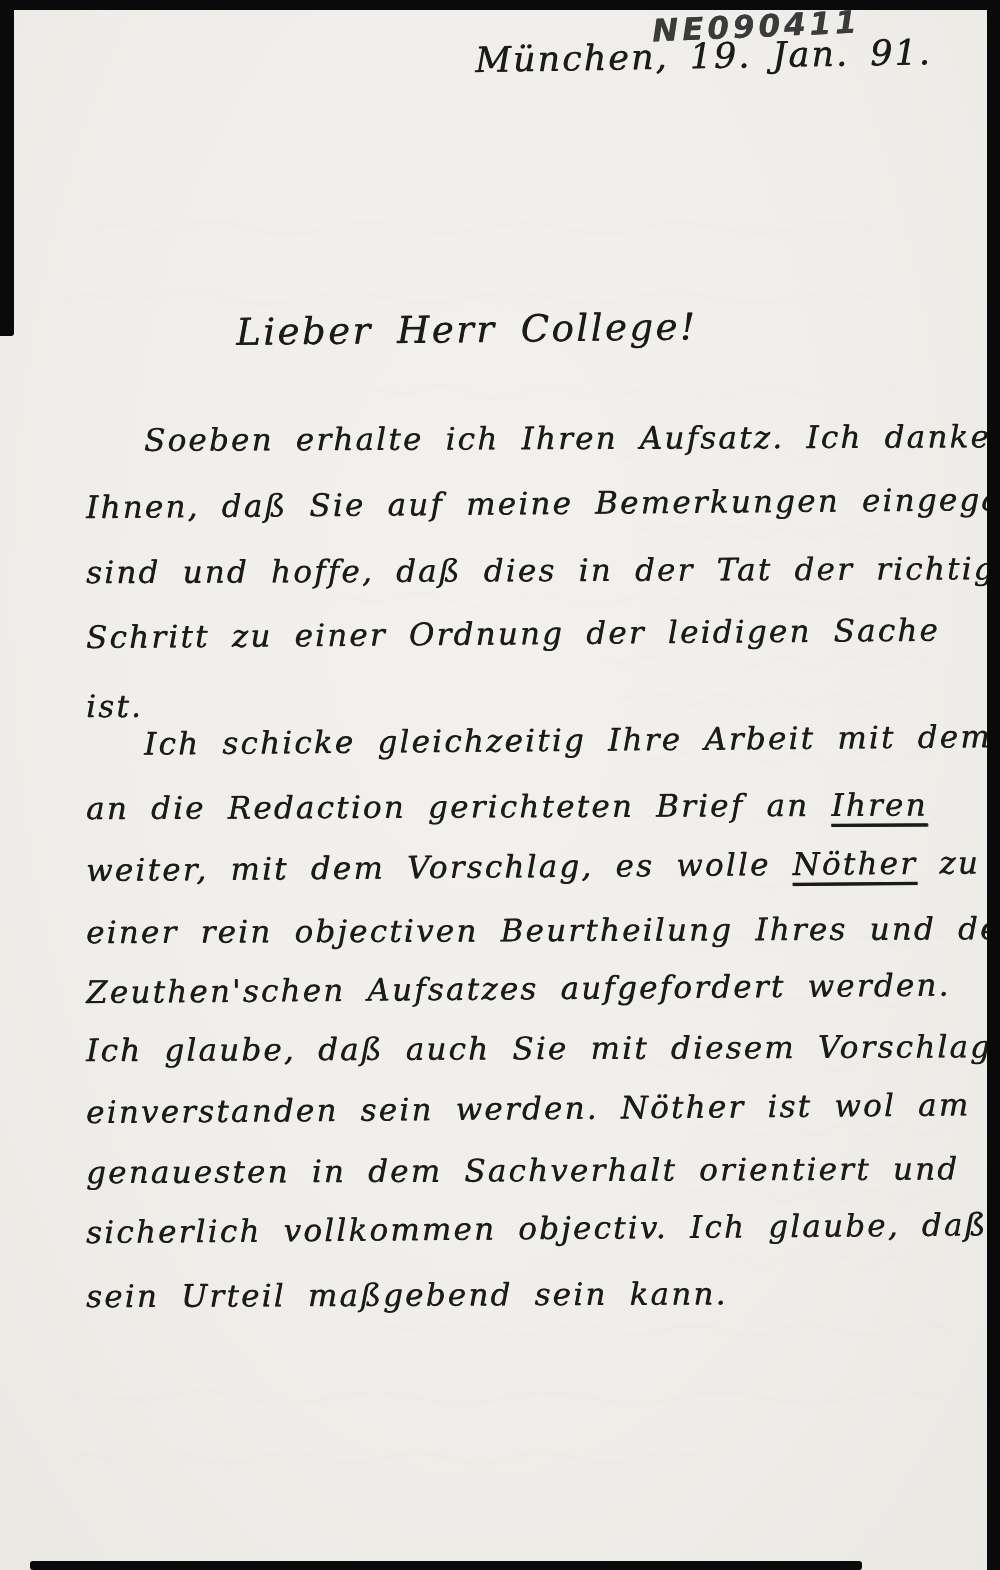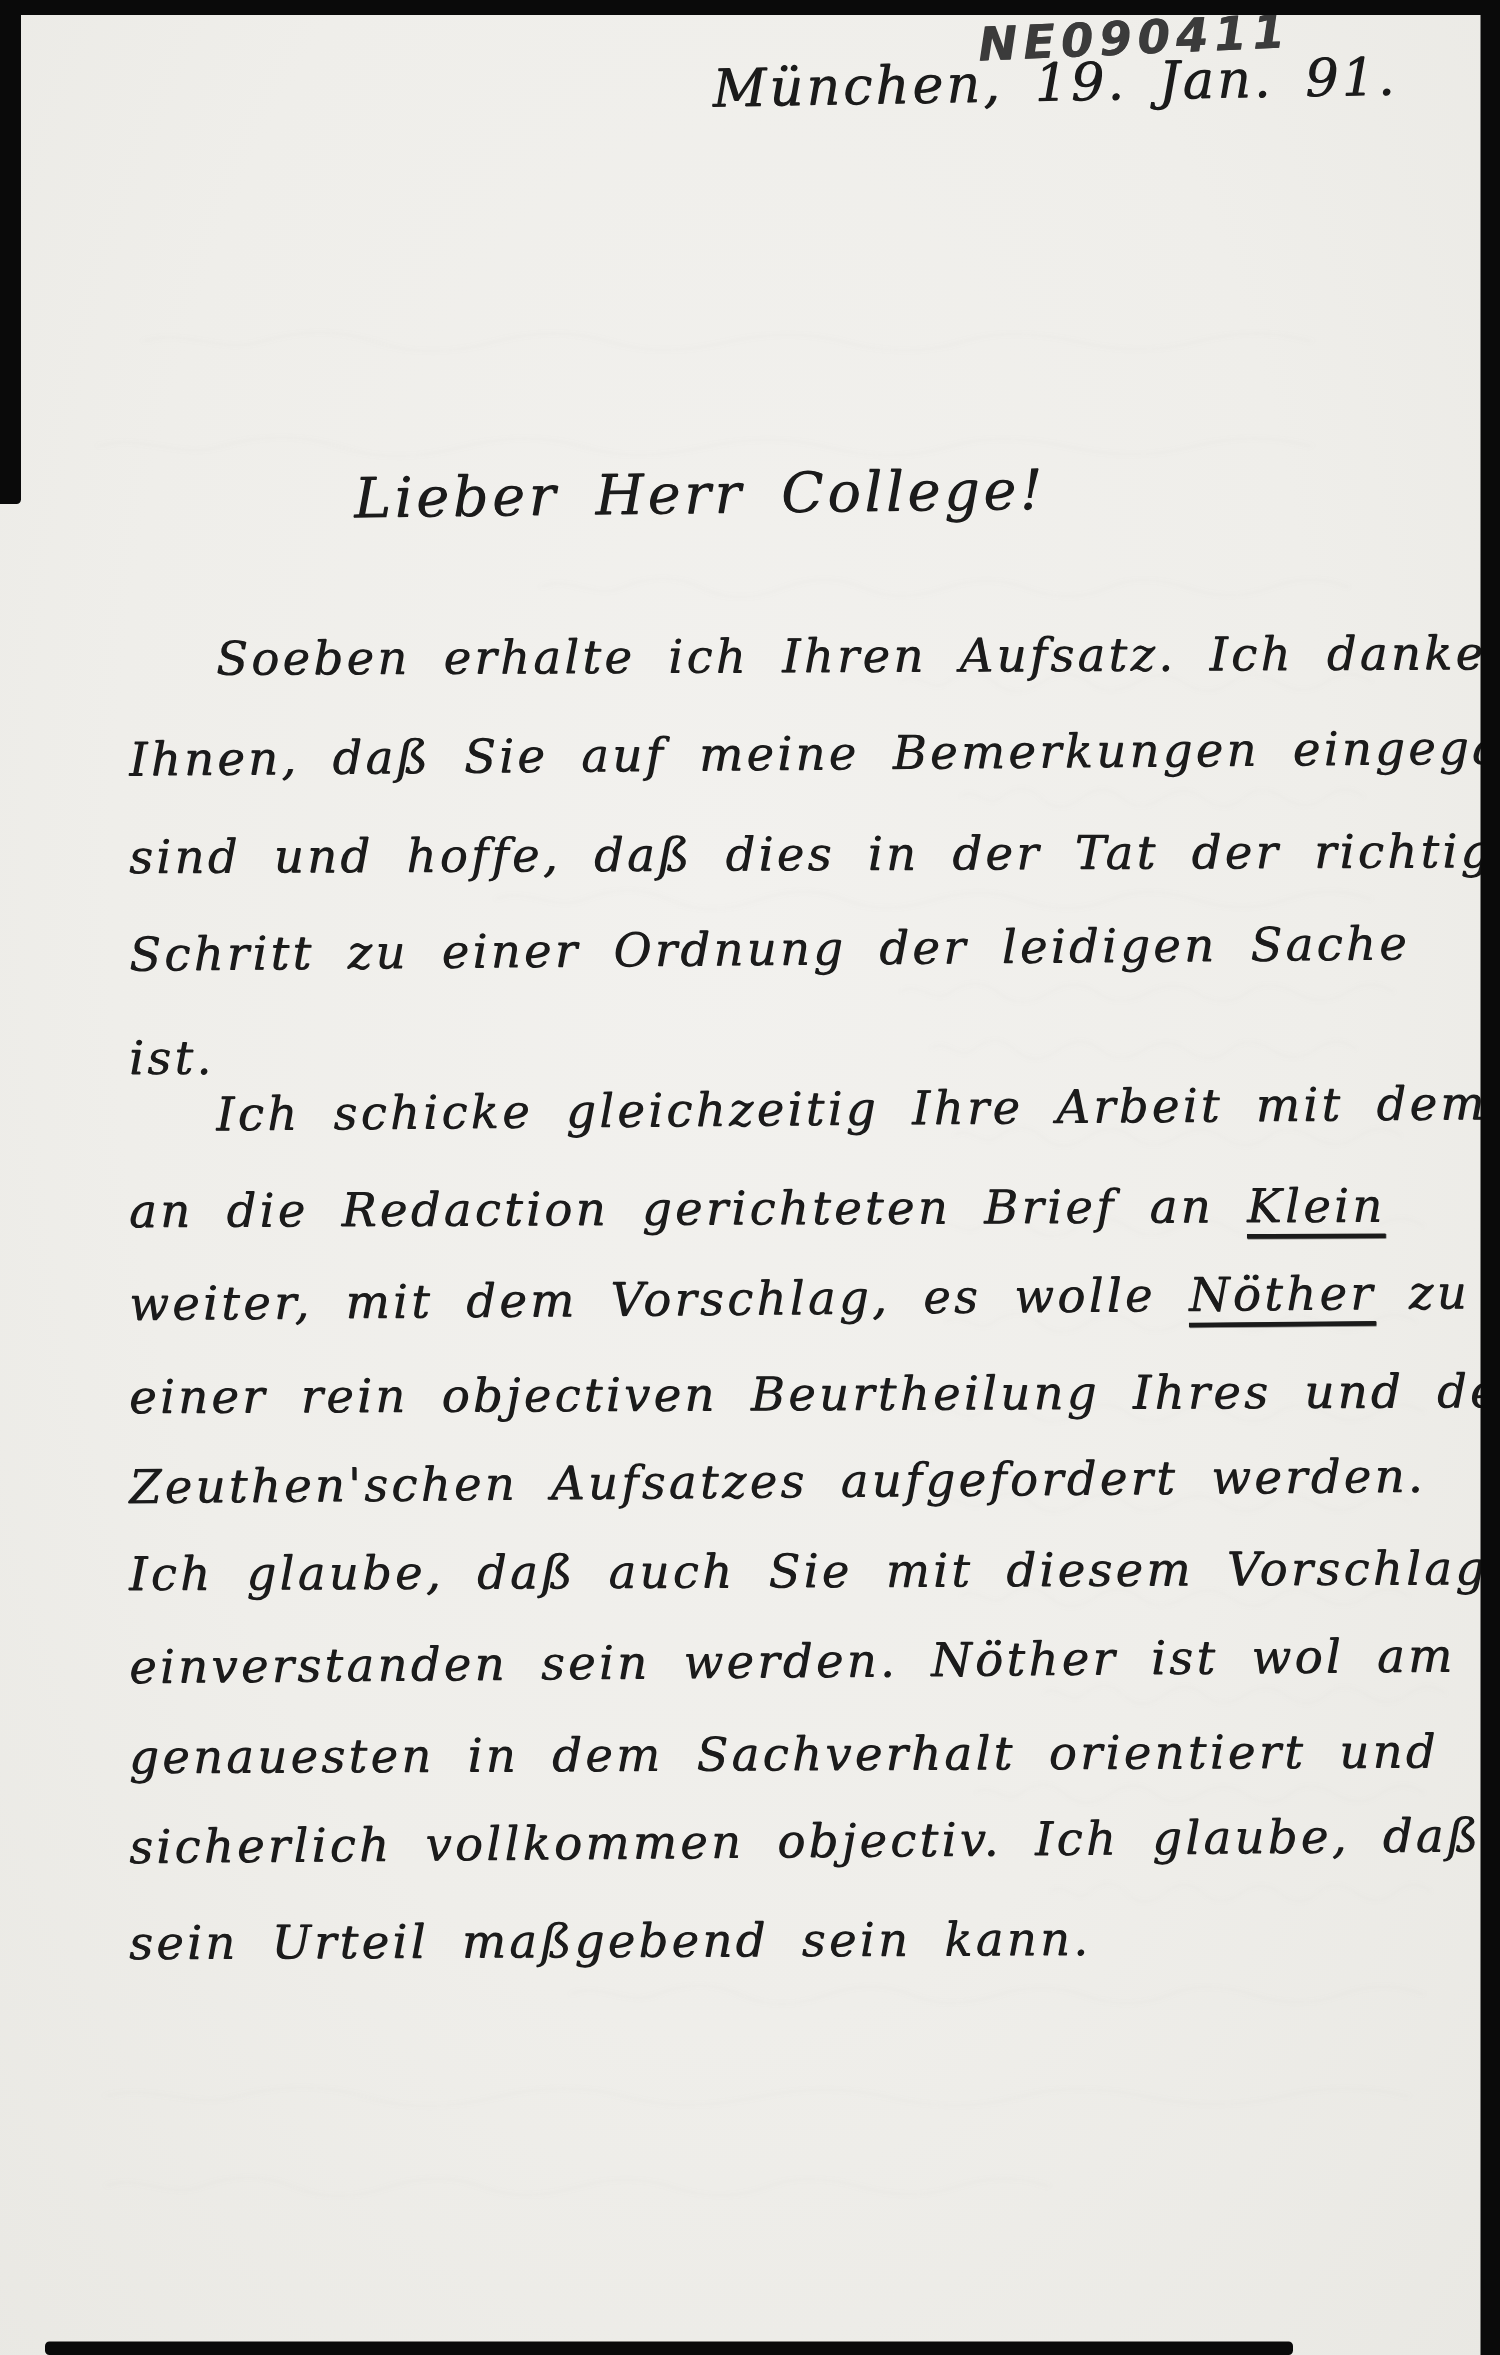--- a/index.html
+++ b/index.html
@@ -121,21 +121,21 @@
     <div class="line" style="top:617px">
       <span>Schritt zu einer Ordnung der leidigen Sache</span>
     </div>
     <div class="line" style="top:686px">
       <span>ist.</span>
     </div>
     <div class="line indent" style="top:724px">
       <span>Ich schicke gleichzeitig Ihre Arbeit mit dem</span>
     </div>
     <div class="line" style="top:788px">
-      <span>an die Redaction gerichteten Brief an </span><span class="u">Klein</span>
+      <span>an die Redaction gerichteten Brief an </span><span class="u">Ihren</span>
     </div>
     <div class="line" style="top:850px">
       <span>weiter, mit dem Vorschlag, es wolle </span><span class="u">Nöther</span><span> zu</span>
     </div>
     <div class="line" style="top:912px">
       <span>einer rein objectiven Beurtheilung Ihres und des</span>
     </div>
     <div class="line" style="top:972px">
       <span>Zeuthen'schen Aufsatzes aufgefordert werden.</span>
     </div>

